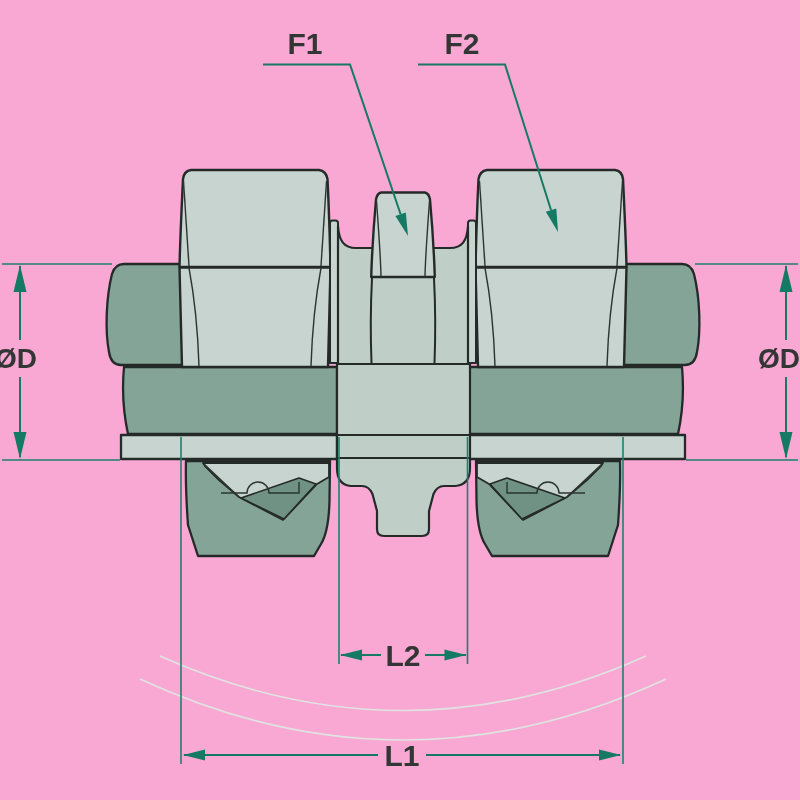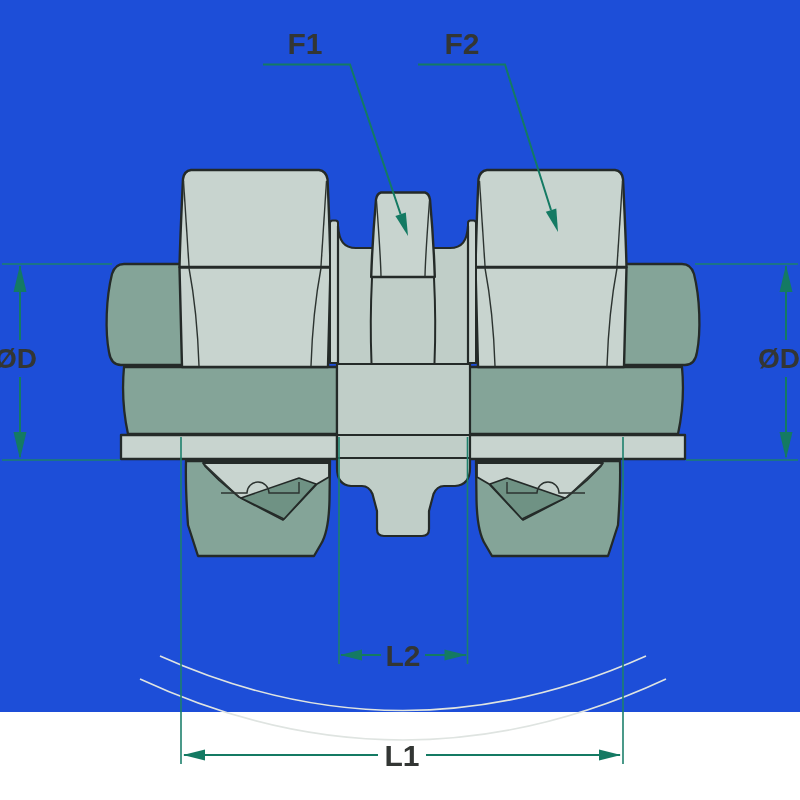--- a/index.html
+++ b/index.html
@@ -1,17 +1,17 @@
 <!DOCTYPE html>
 <html><head>
 <meta charset="utf-8">
 <style>
   html,body{margin:0;padding:0;background:#ffffff;}
   body{width:800px;height:800px;overflow:hidden;font-family:"Liberation Sans",sans-serif;}
-  #stage{width:800px;height:712px;position:relative;background:#1d4ed8;}
+  #stage{width:800px;height:800px;position:relative;background:#f9a8d4;}
   svg{display:block;}
   .fill-light  {fill:#c8d4cf;stroke:#242a28;stroke-width:2.3;stroke-linejoin:round;}
   .fill-light2 {fill:#c0cec8;stroke:#242a28;stroke-width:2.2;stroke-linejoin:round;}
   .fill-dark   {fill:#84a498;stroke:#242a28;stroke-width:2.3;stroke-linejoin:round;}
   .fill-darker {fill:#6f9284;stroke:#242a28;stroke-width:1.6;stroke-linejoin:round;}
   .edge-thick  {fill:none;stroke:#242a28;stroke-width:2.6;}
   .thin        {fill:none;stroke:#2c3330;stroke-width:1.4;}
   .construction{fill:none;stroke:#dfe4e1;stroke-width:1.6;}
   .dim         {fill:none;stroke:#147a63;stroke-width:2;}
   .dim-ext     {fill:none;stroke:#1d806c;stroke-width:1.6;}

